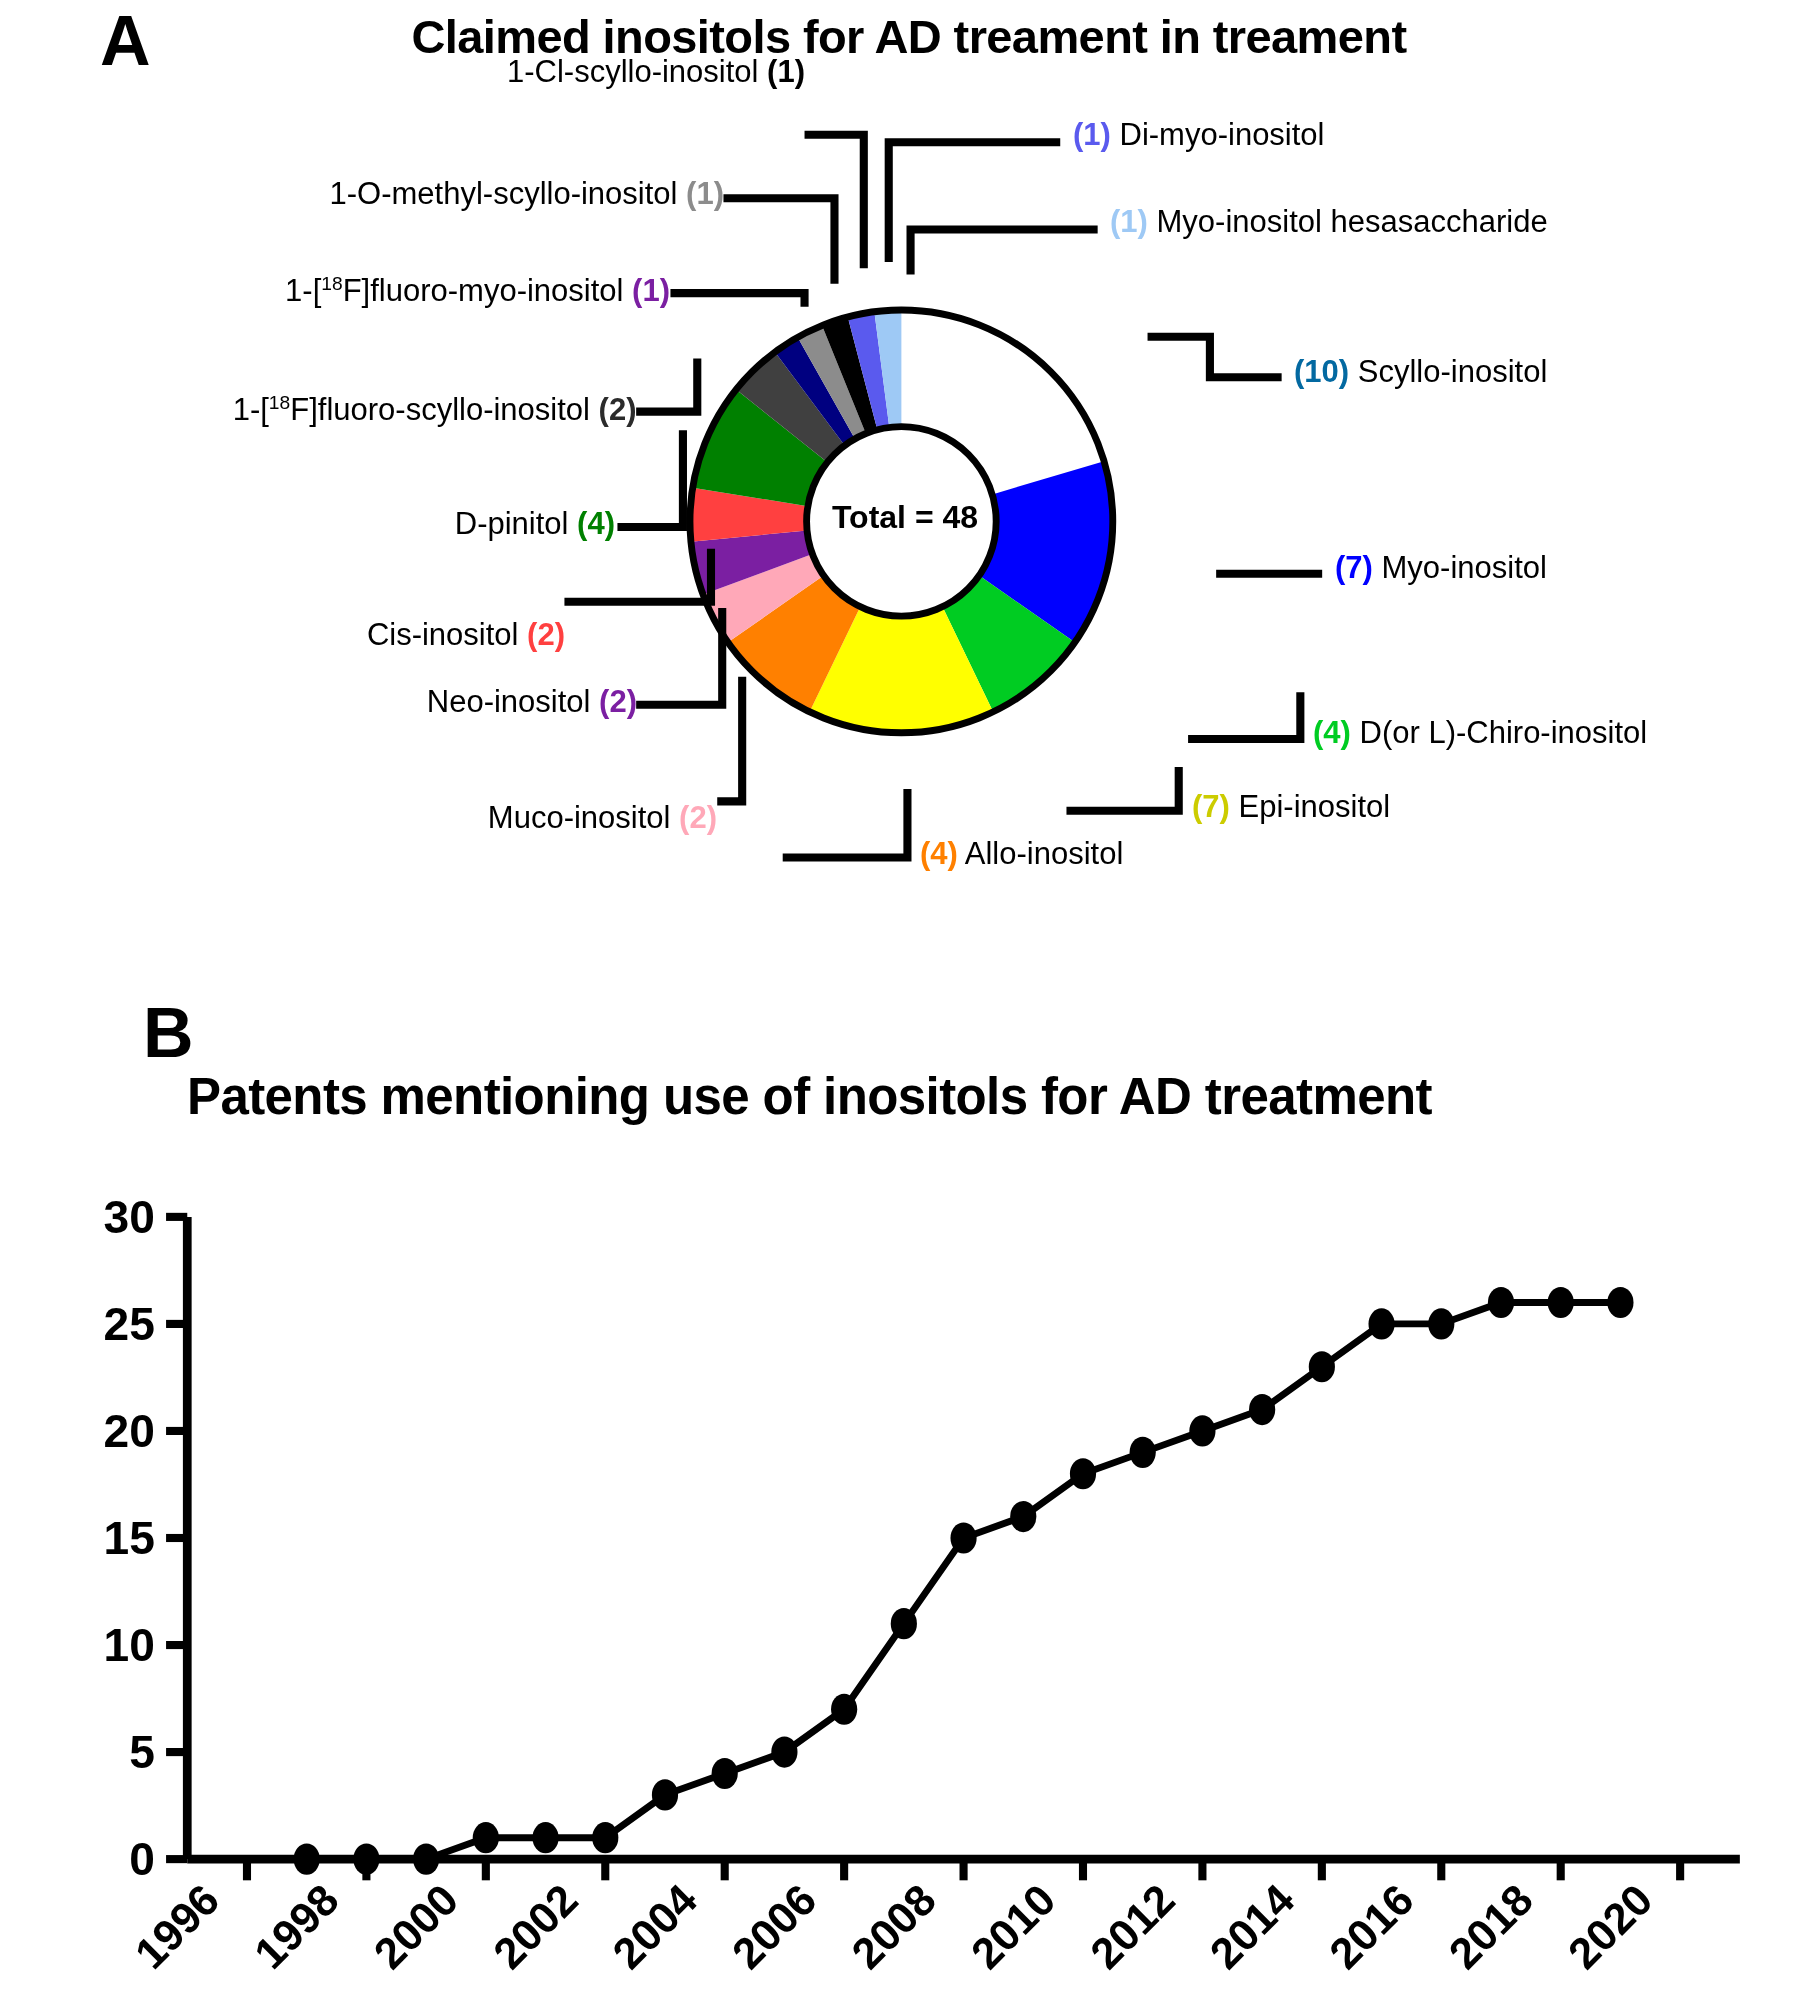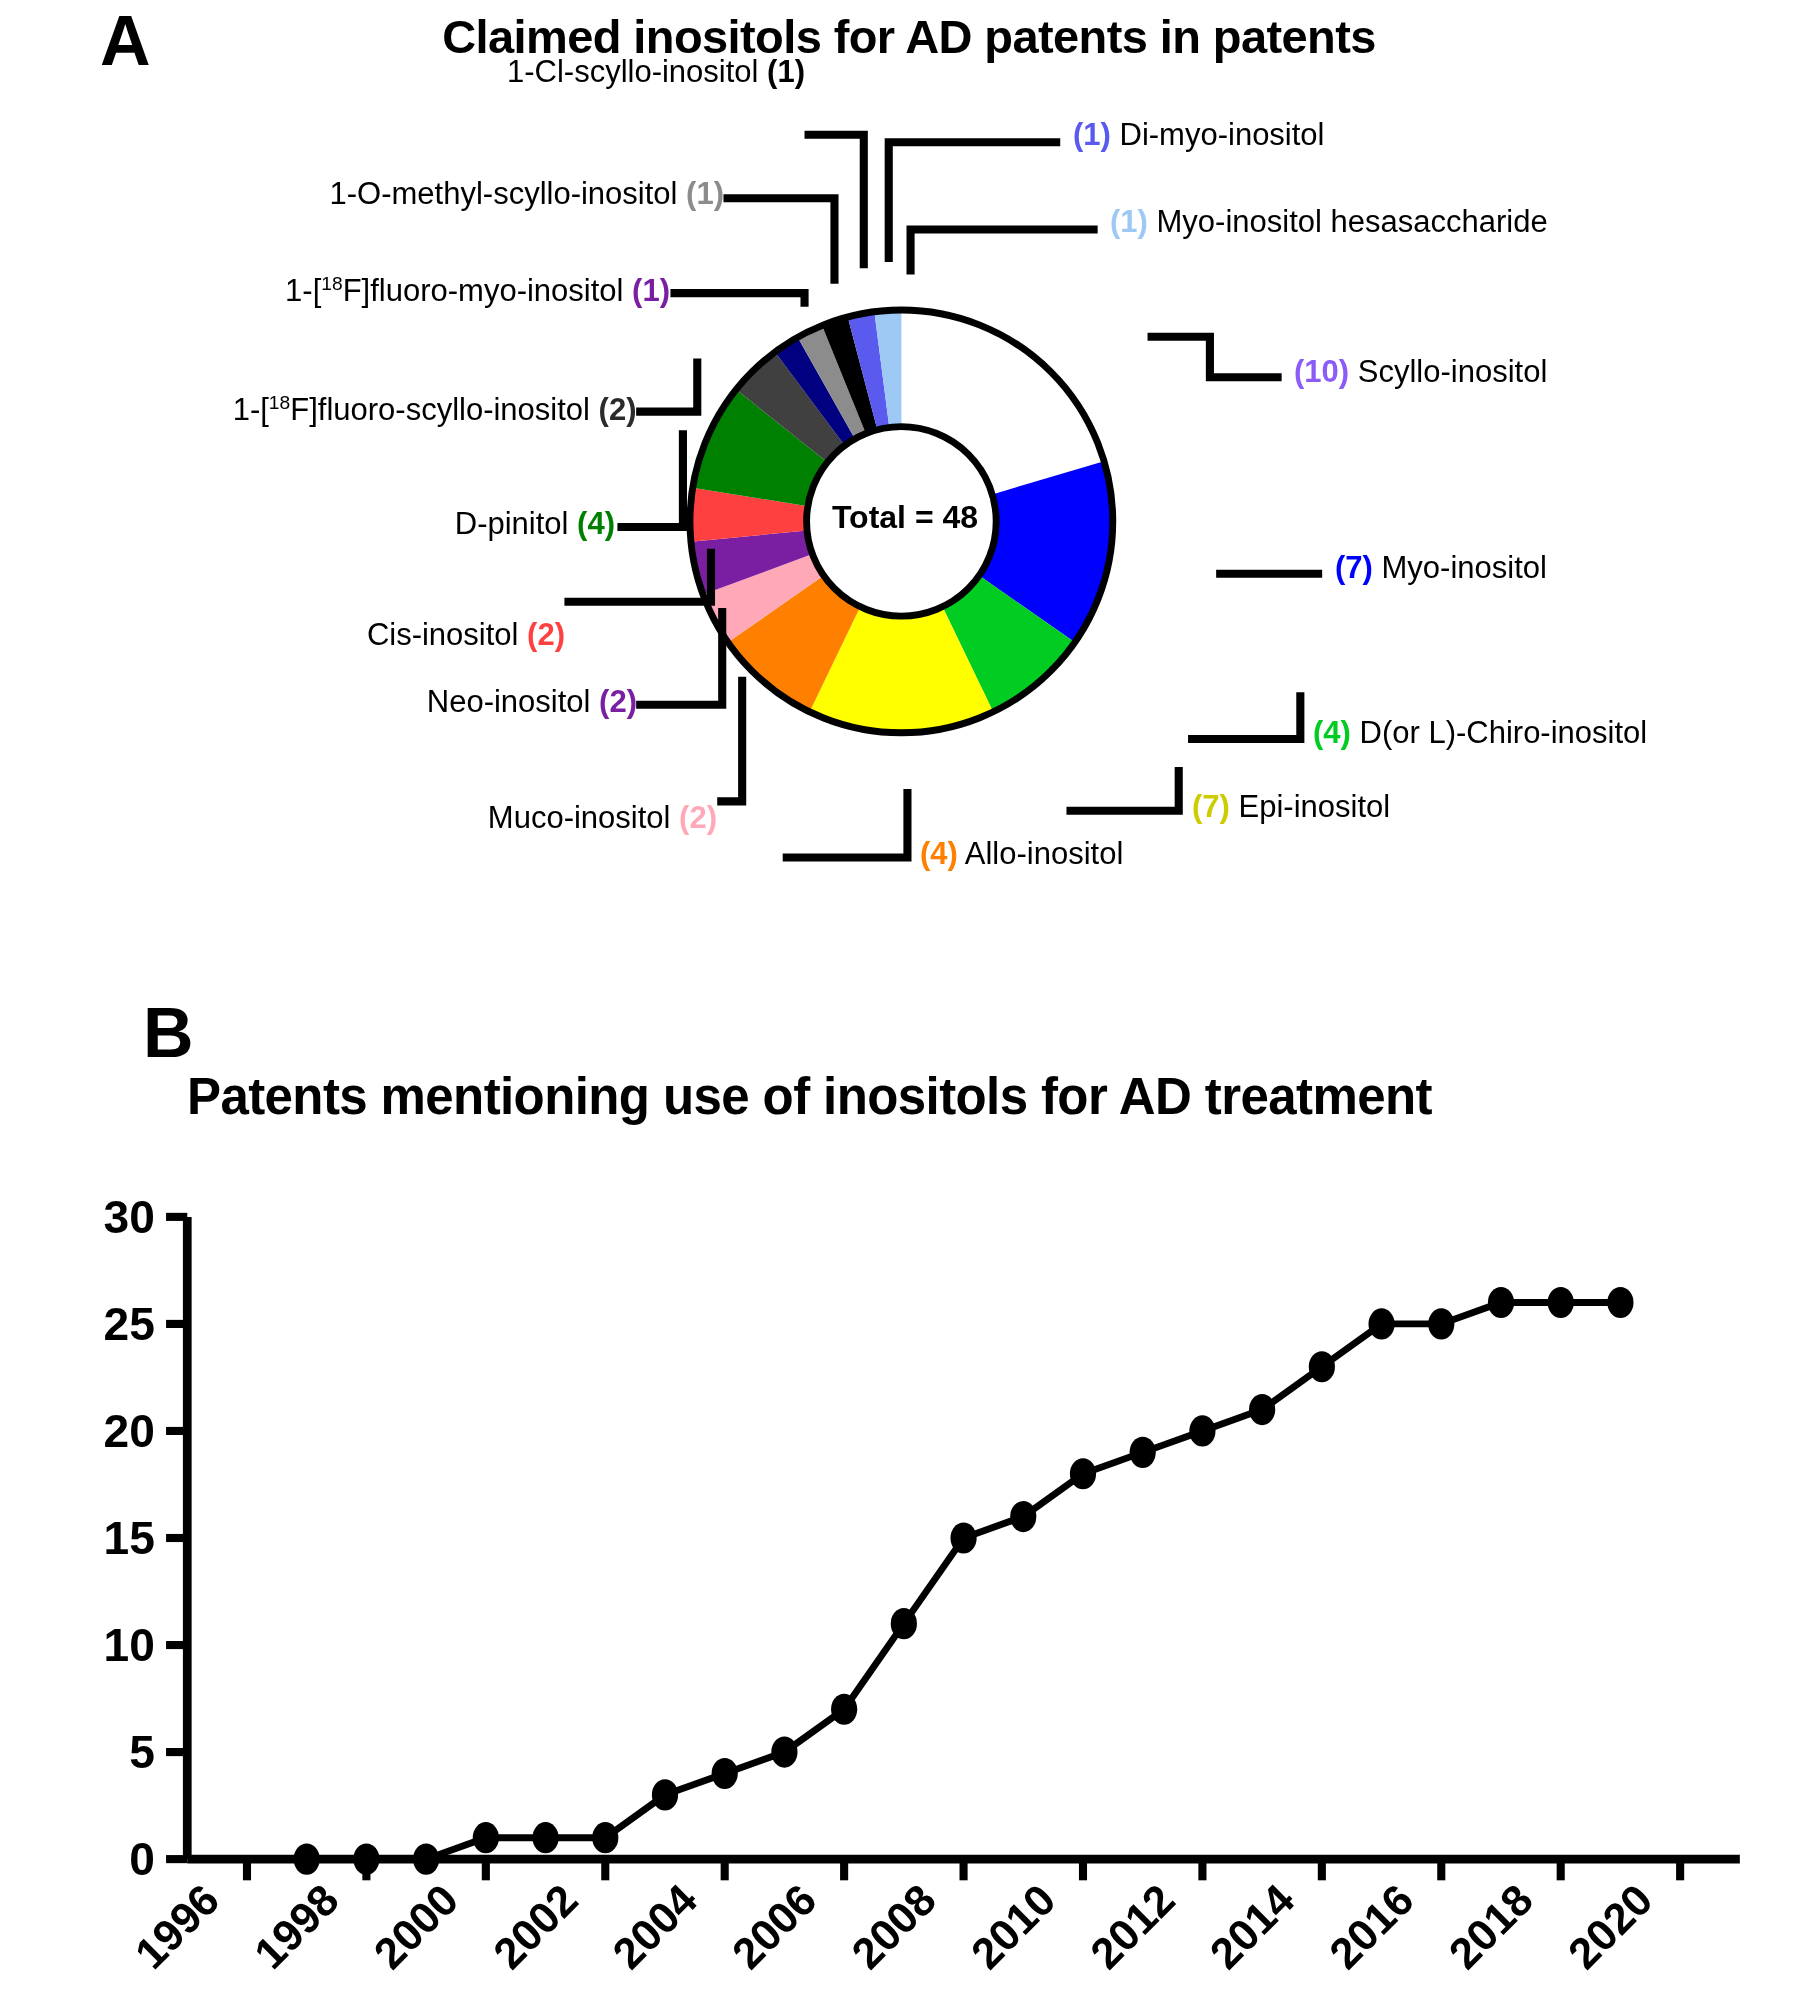--- a/index.html
+++ b/index.html
@@ -22,21 +22,21 @@
   
   #plotB{position:absolute;left:0;top:1167px;width:1818px;height:848px;}
   #plotB-svg{display:block;}
   .ytick-label{font-family:"Liberation Sans",sans-serif;font-size:74px;font-weight:bold;fill:#000;text-anchor:end;}
   .xtick-label{font-family:"Liberation Sans",sans-serif;font-size:70px;font-weight:bold;fill:#000;}
 </style>
 </head>
 <body>
 
 <div class="panel-letter" id="panelA-letter">A</div>
-<div id="panelA-title">Claimed inositols for AD patents in patents</div>
+<div id="panelA-title">Claimed inositols for AD treament in treament</div>
 
 <div id="donut-wrap">
   <svg id="donut-svg" viewBox="0 0 720 860" xmlns="http://www.w3.org/2000/svg">
     <g id="donut-slices" transform="translate(355,425)">
         <path d="M2.0757763245547636e-14,-339 A339,339 0 0 1 324.98840217942796,-96.45485186791998 L145.7175136615724,-43.248193167916924 A152,152 0 0 0 9.307315673519884e-15,-152 Z" fill="#ffffff" stroke="none"></path>
         <path d="M324.98840217942796,-96.45485186791998 A339,339 0 0 1 278.038394308368,193.94754778141552 L124.66618269873729,86.96173233856979 A152,152 0 0 0 145.7175136615724,-43.248193167916924 Z" fill="#0000ff" stroke="none"></path>
         <path d="M278.038394308368,193.94754778141552 A339,339 0 0 1 147.08658756085222,305.4284462189201 L65.95032834586884,136.9472679211677 A152,152 0 0 0 124.66618269873729,86.96173233856979 Z" fill="#00cc22" stroke="none"></path>
         <path d="M147.08658756085222,305.4284462189201 A339,339 0 0 1 -147.0865875608522,305.4284462189201 L-65.95032834586883,136.9472679211677 A152,152 0 0 0 65.95032834586884,136.9472679211677 Z" fill="#ffff00" stroke="none"></path>
         <path d="M-147.0865875608522,305.4284462189201 A339,339 0 0 1 -278.03839430836797,193.94754778141558 L-124.66618269873726,86.96173233856982 A152,152 0 0 0 -65.95032834586883,136.9472679211677 Z" fill="#ff8000" stroke="none"></path>
         <path d="M-278.03839430836797,193.94754778141558 A339,339 0 0 1 -318.1407950748687,117.07875344882345 L-142.64720015156357,52.495488272038834 A152,152 0 0 0 -124.66618269873726,86.96173233856982 Z" fill="#ffa8b8" stroke="none"></path>
@@ -135,21 +135,21 @@
   <span class="cnt" style="color:#5a5aee">(1)</span>
   <span>Di-myo-inositol</span>
 </div>
 
 <div class="lbl right" style="left:1110px;top:206px;">
   <span class="cnt" style="color:#9ec9f5">(1)</span>
   <span>Myo-inositol hesasaccharide</span>
 </div>
 
 <div class="lbl right" style="left:1294px;top:356px;">
-  <span class="cnt" style="color:#8b5cf6">(10)</span>
+  <span class="cnt" style="color:#0369a1">(10)</span>
   <span>Scyllo-inositol</span>
 </div>
 
 <div class="lbl right" style="left:1335px;top:552px;">
   <span class="cnt" style="color:#0000ff">(7)</span>
   <span>Myo-inositol</span>
 </div>
 
 <div class="lbl right" style="left:1313px;top:717px;">
   <span class="cnt" style="color:#00cc22">(4)</span>

